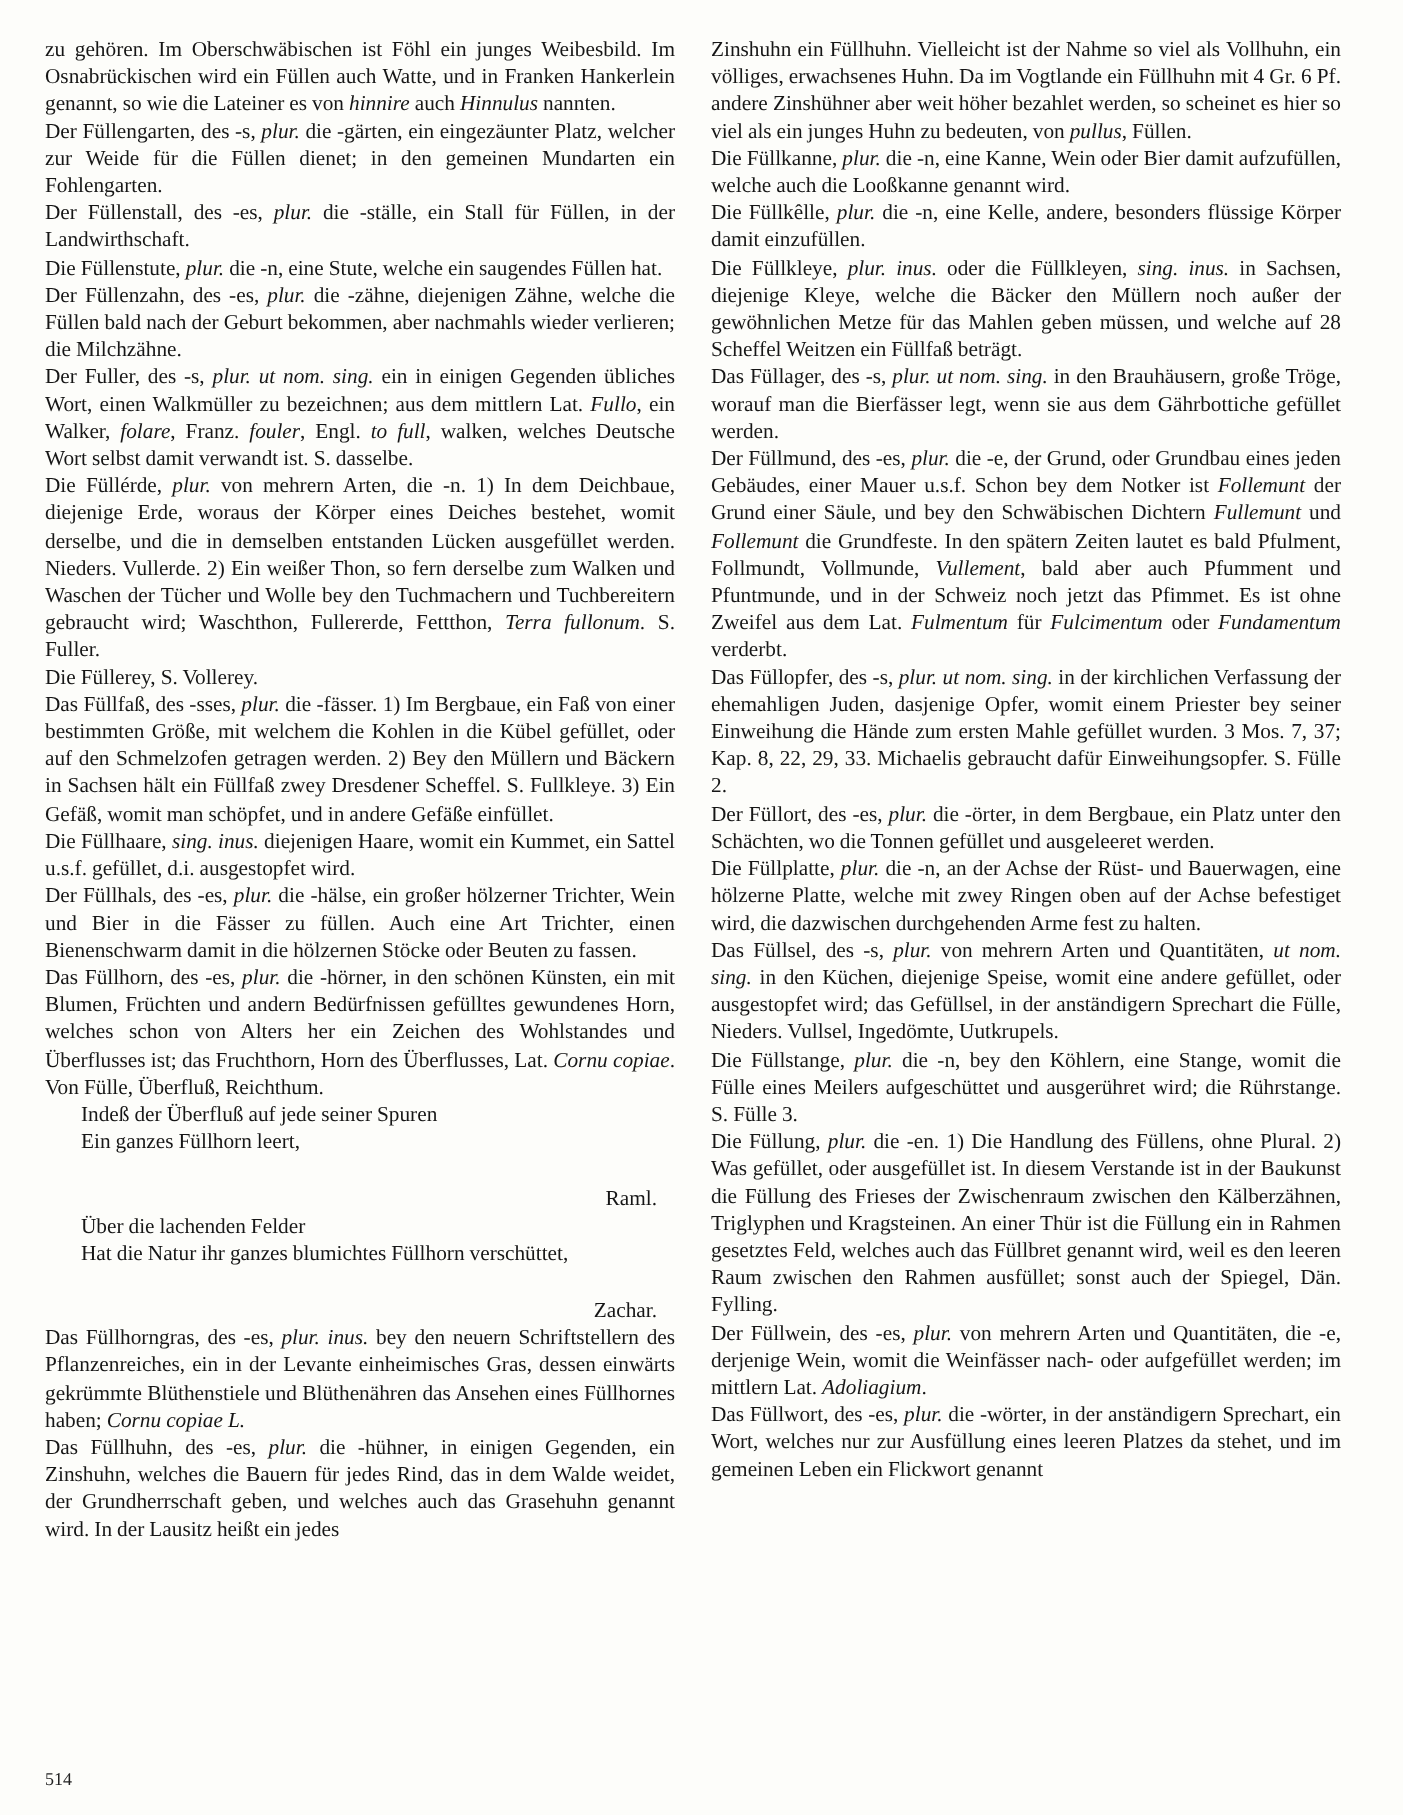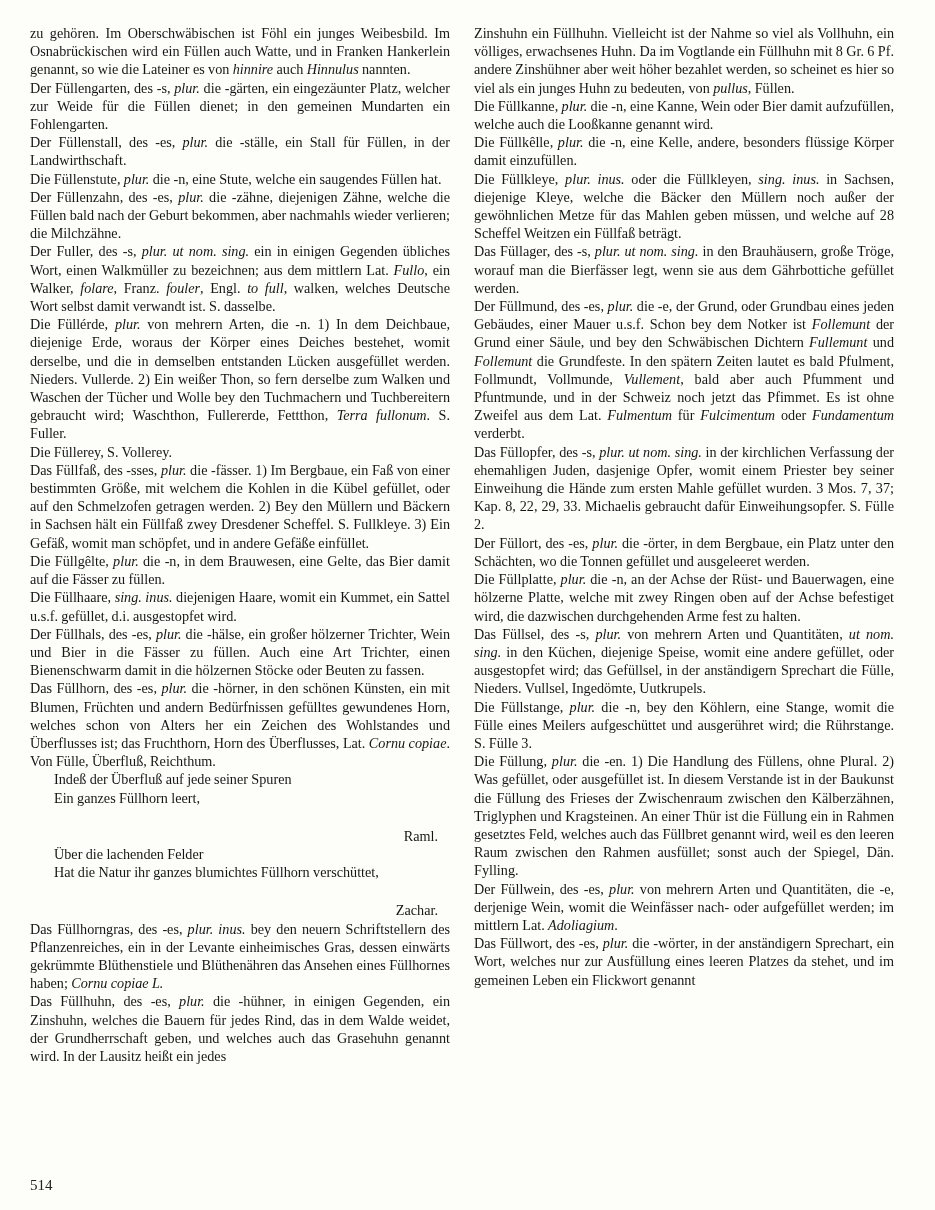--- a/index.html
+++ b/index.html
@@ -16,52 +16,51 @@
     margin:0;padding:0;
     font-size:14.2px;line-height:18.2px;
     text-align:justify;
     text-justify:inter-word;
     word-spacing:-0.2px;
   }
   .para .b{font-weight:400;}
   .para .i{font-style:italic;}
   .para.verse{padding-left:24px;text-align:left;}
   .para.attrib{text-align:right;padding-right:12px;margin-top:20px;}
-  .pagenum{position:absolute;left:30px;bottom:16px;font-size:15px;color:#222;}
+  .pagenum{position:absolute;left:30px;bottom:16px;font-size:12px;color:#222;}
 </style>
 </head>
 <body>
 
 <div class="page">
   <div class="columns">
     <div class="col" id="col-left">
         <p class="para cont"><span>zu gehören. Im Oberschwäbischen ist Föhl ein junges Weibesbild. Im Osnabrückischen wird ein Füllen auch Watte, und in Franken Hankerlein genannt, so wie die Lateiner es von </span><span class="i">hinnire</span><span> auch </span><span class="i">Hinnulus</span><span> nannten.</span></p>
         <p class="para entry"><span class="b">Der Füllengarten</span><span>, des -s, </span><span class="i">plur.</span><span> die -gärten, ein eingezäunter Platz, welcher zur Weide für die Füllen dienet; in den gemeinen Mundarten ein Fohlengarten.</span></p>
         <p class="para entry"><span class="b">Der Füllenstall</span><span>, des -es, </span><span class="i">plur.</span><span> die -ställe, ein Stall für Füllen, in der Landwirthschaft.</span></p>
         <p class="para entry"><span class="b">Die Füllenstute</span><span>, </span><span class="i">plur.</span><span> die -n, eine Stute, welche ein saugendes Füllen hat.</span></p>
         <p class="para entry"><span class="b">Der Füllenzahn</span><span>, des -es, </span><span class="i">plur.</span><span> die -zähne, diejenigen Zähne, welche die Füllen bald nach der Geburt bekommen, aber nachmahls wieder verlieren; die Milchzähne.</span></p>
         <p class="para entry"><span class="b">Der Fuller</span><span>, des -s, </span><span class="i">plur. ut nom. sing.</span><span> ein in einigen Gegenden übliches Wort, einen Walkmüller zu bezeichnen; aus dem mittlern Lat. </span><span class="i">Fullo</span><span>, ein Walker, </span><span class="i">folare</span><span>, Franz. </span><span class="i">fouler</span><span>, Engl. </span><span class="i">to full</span><span>, walken, welches Deutsche Wort selbst damit verwandt ist. S. dasselbe.</span></p>
         <p class="para entry"><span class="b">Die Füllérde</span><span>, </span><span class="i">plur.</span><span> von mehrern Arten, die -n. 1) In dem Deichbaue, diejenige Erde, woraus der Körper eines Deiches bestehet, womit derselbe, und die in demselben entstanden Lücken ausgefüllet werden. Nieders. Vullerde. 2) Ein weißer Thon, so fern derselbe zum Walken und Waschen der Tücher und Wolle bey den Tuchmachern und Tuchbereitern gebraucht wird; Waschthon, Fullererde, Fettthon, </span><span class="i">Terra fullonum</span><span>. S. Fuller.</span></p>
         <p class="para entry"><span class="b">Die Füllerey</span><span>, S. Vollerey.</span></p>
         <p class="para entry"><span class="b">Das Füllfaß</span><span>, des -sses, </span><span class="i">plur.</span><span> die -fässer. 1) Im Bergbaue, ein Faß von einer bestimmten Größe, mit welchem die Kohlen in die Kübel gefüllet, oder auf den Schmelzofen getragen werden. 2) Bey den Müllern und Bäckern in Sachsen hält ein Füllfaß zwey Dresdener Scheffel. S. Fullkleye. 3) Ein Gefäß, womit man schöpfet, und in andere Gefäße einfüllet.</span></p>
-        <p class="para entry"><span class="b">Die Füllgêlte</span><span>, </span><span class="i">plur.</span><span> die -n, in dem Brauwesen, eine Gelte, das Bier damit auf die Fässer zu füllen.</span></p>
         <p class="para entry"><span class="b">Die Füllhaare</span><span>, </span><span class="i">sing. inus.</span><span> diejenigen Haare, womit ein Kummet, ein Sattel u.s.f. gefüllet, d.i. ausgestopfet wird.</span></p>
         <p class="para entry"><span class="b">Der Füllhals</span><span>, des -es, </span><span class="i">plur.</span><span> die -hälse, ein großer hölzerner Trichter, Wein und Bier in die Fässer zu füllen. Auch eine Art Trichter, einen Bienenschwarm damit in die hölzernen Stöcke oder Beuten zu fassen.</span></p>
         <p class="para entry"><span class="b">Das Füllhorn</span><span>, des -es, </span><span class="i">plur.</span><span> die -hörner, in den schönen Künsten, ein mit Blumen, Früchten und andern Bedürfnissen gefülltes gewundenes Horn, welches schon von Alters her ein Zeichen des Wohlstandes und Überflusses ist; das Fruchthorn, Horn des Überflusses, Lat. </span><span class="i">Cornu copiae</span><span>. Von Fülle, Überfluß, Reichthum.</span></p>
         <p class="para verse"><span>Indeß der Überfluß auf jede seiner Spuren</span></p>
         <p class="para verse"><span>Ein ganzes Füllhorn leert,</span></p>
         <p class="para attrib"><span>Raml.</span></p>
         <p class="para verse"><span>Über die lachenden Felder</span></p>
         <p class="para verse"><span>Hat die Natur ihr ganzes blumichtes Füllhorn verschüttet,</span></p>
         <p class="para attrib"><span>Zachar.</span></p>
         <p class="para entry"><span class="b">Das Füllhorngras</span><span>, des -es, </span><span class="i">plur. inus.</span><span> bey den neuern Schriftstellern des Pflanzenreiches, ein in der Levante einheimisches Gras, dessen einwärts gekrümmte Blüthenstiele und Blüthenähren das Ansehen eines Füllhornes haben; </span><span class="i">Cornu copiae L.</span></p>
         <p class="para entry"><span class="b">Das Füllhuhn</span><span>, des -es, </span><span class="i">plur.</span><span> die -hühner, in einigen Gegenden, ein Zinshuhn, welches die Bauern für jedes Rind, das in dem Walde weidet, der Grundherrschaft geben, und welches auch das Grasehuhn genannt wird. In der Lausitz heißt ein jedes</span></p>
       </div>
     <div class="col" id="col-right">
-        <p class="para cont"><span>Zinshuhn ein Füllhuhn. Vielleicht ist der Nahme so viel als Vollhuhn, ein völliges, erwachsenes Huhn. Da im Vogtlande ein Füllhuhn mit 8 Gr. 6 Pf. andere Zinshühner aber weit höher bezahlet werden, so scheinet es hier so viel als ein junges Huhn zu bedeuten, von </span><span class="i">pullus</span><span>, Füllen.</span></p>
+        <p class="para cont"><span>Zinshuhn ein Füllhuhn. Vielleicht ist der Nahme so viel als Vollhuhn, ein völliges, erwachsenes Huhn. Da im Vogtlande ein Füllhuhn mit 4 Gr. 6 Pf. andere Zinshühner aber weit höher bezahlet werden, so scheinet es hier so viel als ein junges Huhn zu bedeuten, von </span><span class="i">pullus</span><span>, Füllen.</span></p>
         <p class="para entry"><span class="b">Die Füllkanne</span><span>, </span><span class="i">plur.</span><span> die -n, eine Kanne, Wein oder Bier damit aufzufüllen, welche auch die Looßkanne genannt wird.</span></p>
         <p class="para entry"><span class="b">Die Füllkêlle</span><span>, </span><span class="i">plur.</span><span> die -n, eine Kelle, andere, besonders flüssige Körper damit einzufüllen.</span></p>
         <p class="para entry"><span class="b">Die Füllkleye</span><span>, </span><span class="i">plur. inus.</span><span> oder die Füllkleyen, </span><span class="i">sing. inus.</span><span> in Sachsen, diejenige Kleye, welche die Bäcker den Müllern noch außer der gewöhnlichen Metze für das Mahlen geben müssen, und welche auf 28 Scheffel Weitzen ein Füllfaß beträgt.</span></p>
         <p class="para entry"><span class="b">Das Füllager</span><span>, des -s, </span><span class="i">plur. ut nom. sing.</span><span> in den Brauhäusern, große Tröge, worauf man die Bierfässer legt, wenn sie aus dem Gährbottiche gefüllet werden.</span></p>
         <p class="para entry"><span class="b">Der Füllmund</span><span>, des -es, </span><span class="i">plur.</span><span> die -e, der Grund, oder Grundbau eines jeden Gebäudes, einer Mauer u.s.f. Schon bey dem Notker ist </span><span class="i">Follemunt</span><span> der Grund einer Säule, und bey den Schwäbischen Dichtern </span><span class="i">Fullemunt</span><span> und </span><span class="i">Follemunt</span><span> die Grundfeste. In den spätern Zeiten lautet es bald Pfulment, Follmundt, Vollmunde, </span><span class="i">Vullement</span><span>, bald aber auch Pfumment und Pfuntmunde, und in der Schweiz noch jetzt das Pfimmet. Es ist ohne Zweifel aus dem Lat. </span><span class="i">Fulmentum</span><span> für </span><span class="i">Fulcimentum</span><span> oder </span><span class="i">Fundamentum</span><span> verderbt.</span></p>
         <p class="para entry"><span class="b">Das Füllopfer</span><span>, des -s, </span><span class="i">plur. ut nom. sing.</span><span> in der kirchlichen Verfassung der ehemahligen Juden, dasjenige Opfer, womit einem Priester bey seiner Einweihung die Hände zum ersten Mahle gefüllet wurden. 3 Mos. 7, 37; Kap. 8, 22, 29, 33. Michaelis gebraucht dafür Einweihungsopfer. S. Fülle 2.</span></p>
         <p class="para entry"><span class="b">Der Füllort</span><span>, des -es, </span><span class="i">plur.</span><span> die -örter, in dem Bergbaue, ein Platz unter den Schächten, wo die Tonnen gefüllet und ausgeleeret werden.</span></p>
         <p class="para entry"><span class="b">Die Füllplatte</span><span>, </span><span class="i">plur.</span><span> die -n, an der Achse der Rüst- und Bauerwagen, eine hölzerne Platte, welche mit zwey Ringen oben auf der Achse befestiget wird, die dazwischen durchgehenden Arme fest zu halten.</span></p>
         <p class="para entry"><span class="b">Das Füllsel</span><span>, des -s, </span><span class="i">plur.</span><span> von mehrern Arten und Quantitäten, </span><span class="i">ut nom. sing.</span><span> in den Küchen, diejenige Speise, womit eine andere gefüllet, oder ausgestopfet wird; das Gefüllsel, in der anständigern Sprechart die Fülle, Nieders. Vullsel, Ingedömte, Uutkrupels.</span></p>
         <p class="para entry"><span class="b">Die Füllstange</span><span>, </span><span class="i">plur.</span><span> die -n, bey den Köhlern, eine Stange, womit die Fülle eines Meilers aufgeschüttet und ausgerühret wird; die Rührstange. S. Fülle 3.</span></p>

